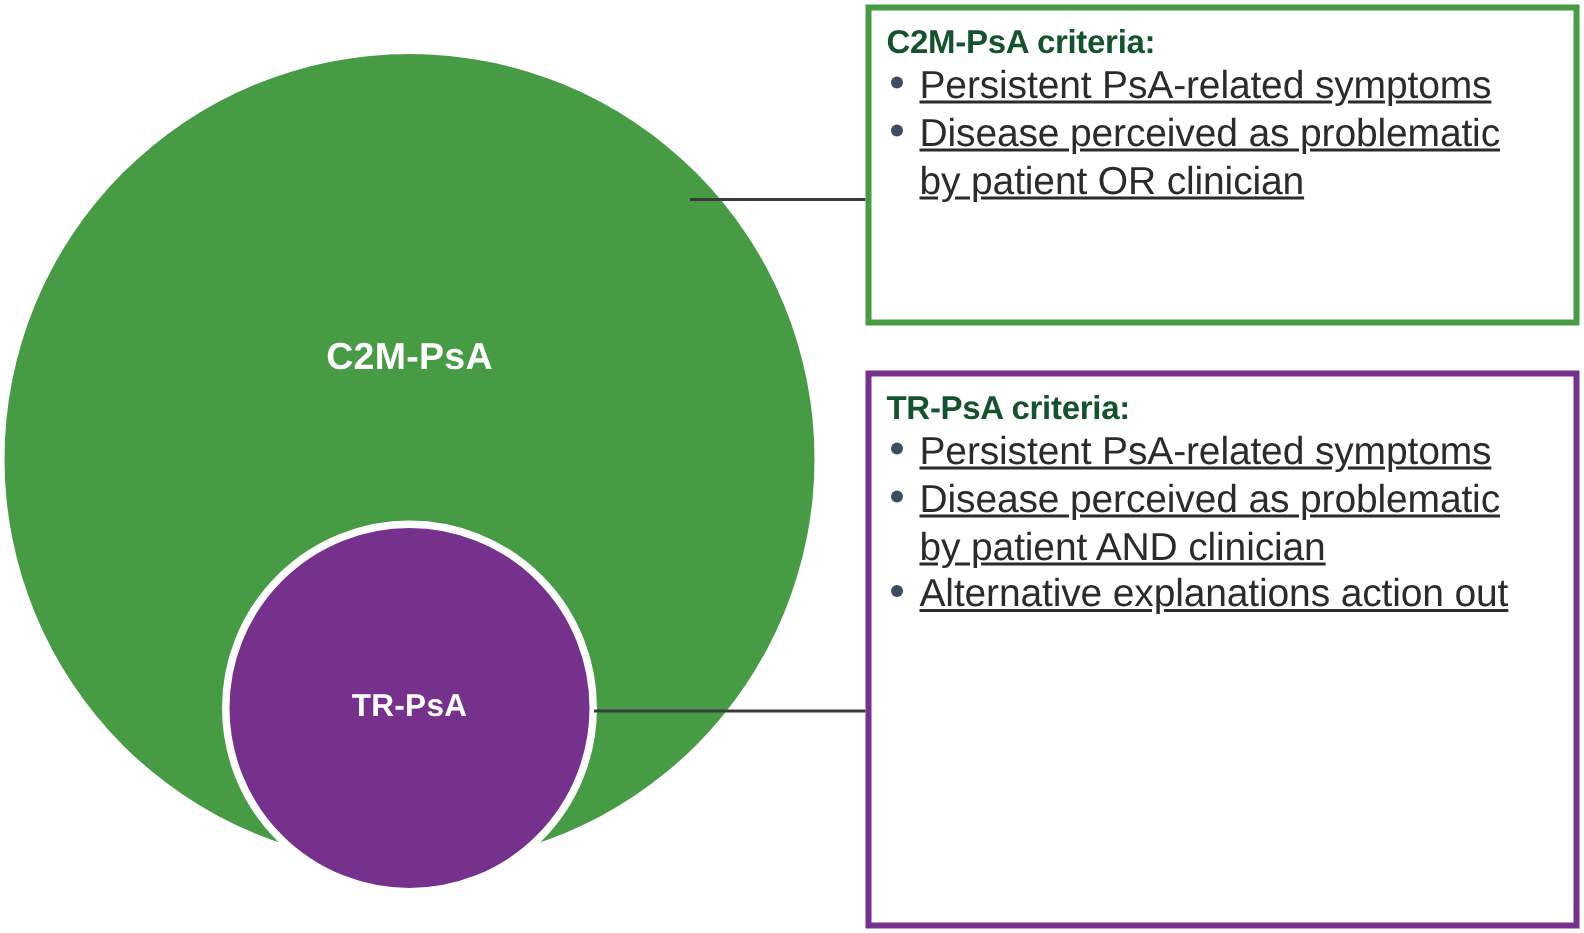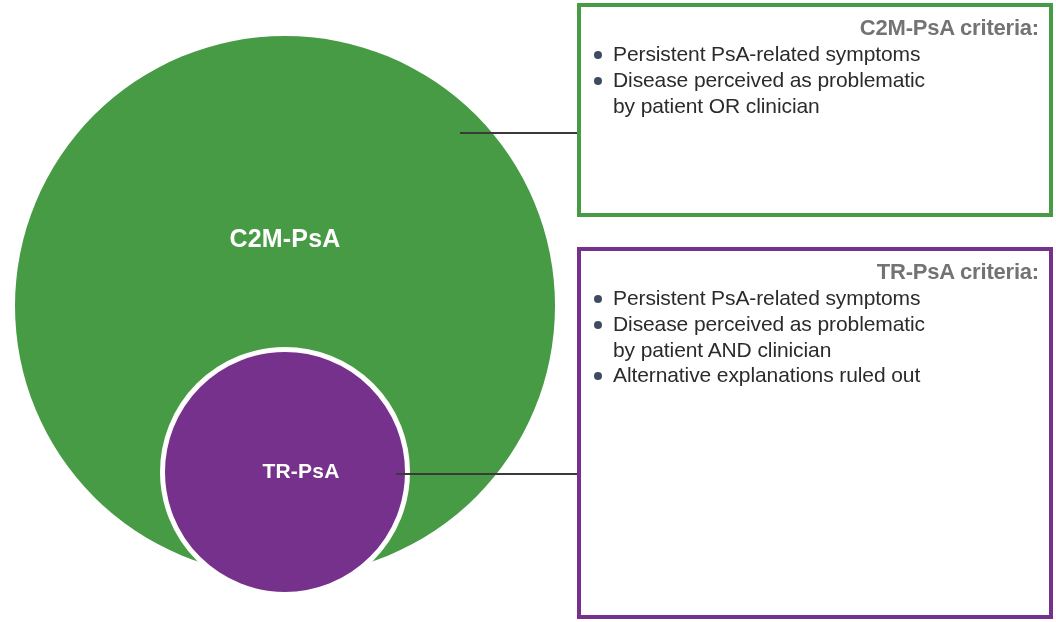--- a/index.html
+++ b/index.html
@@ -20,21 +20,21 @@
     position: absolute;
     left: 0;
     top: 0;
     width: 1056px;
     height: 622px;
   }
 
   
   .venn-layer {
     position: absolute;
-    left: 12px;
+    left: 0;
     top: 0;
     width: 580px;
     height: 540px;
   }
 
   .circle-outer {
     position: absolute;
     left: 3px;
     top: 36px;
     width: 540px;
@@ -67,21 +67,20 @@
     left: 0;
     top: 224px;
     width: 546px;
     font-size: 25px;
   }
   .label-inner {
     left: 148px;
     top: 459px;
     width: 250px;
     font-size: 21px;
-    margin-left: 16px;
   }
 
   
   .connector {
     position: absolute;
     height: 2px;
     background: #3A3A3A;
   }
   .connector-top {
     left: 460px;
@@ -112,40 +111,40 @@
     left: 577px;
     top: 247px;
     width: 476px;
     height: 372px;
     border: 4px solid #76318C;
   }
 
   .box-title {
     font-size: 22px;
     font-weight: bold;
-    color: #737373;
+    color: #14532d;
     line-height: 1.15;
     margin: 2px 0 1px 0;
     letter-spacing: -0.2px;
-    text-align: right;
   }
 
   .bullet-list {
     list-style: none;
     margin: 0;
     padding: 0;
   }
   .bullet-item {
     position: relative;
     padding-left: 22px;
-    font-size: 21px;
+    font-size: 26px;
     line-height: 1.22;
     color: #2B2B2B;
     margin: 0 0 0 0;
     letter-spacing: -0.1px;
+    text-decoration: underline;
   }
   .bullet-dot {
     position: absolute;
     left: 3px;
     top: 10px;
     width: 8px;
     height: 8px;
     border-radius: 50%;
     background: #3E4C63;
   }
@@ -191,18 +190,18 @@
         <span class="bullet-dot"></span>
         <span class="bullet-text">Persistent PsA-related symptoms</span>
       </li>
       <li class="bullet-item">
         <span class="bullet-dot"></span>
         <span class="bullet-text">Disease perceived as problematic
 by patient AND clinician</span>
       </li>
       <li class="bullet-item">
         <span class="bullet-dot"></span>
-        <span class="bullet-text">Alternative explanations ruled out</span>
+        <span class="bullet-text">Alternative explanations action out</span>
       </li>
     </ul>
   </div>
 
 </div>
 
 </body></html>

